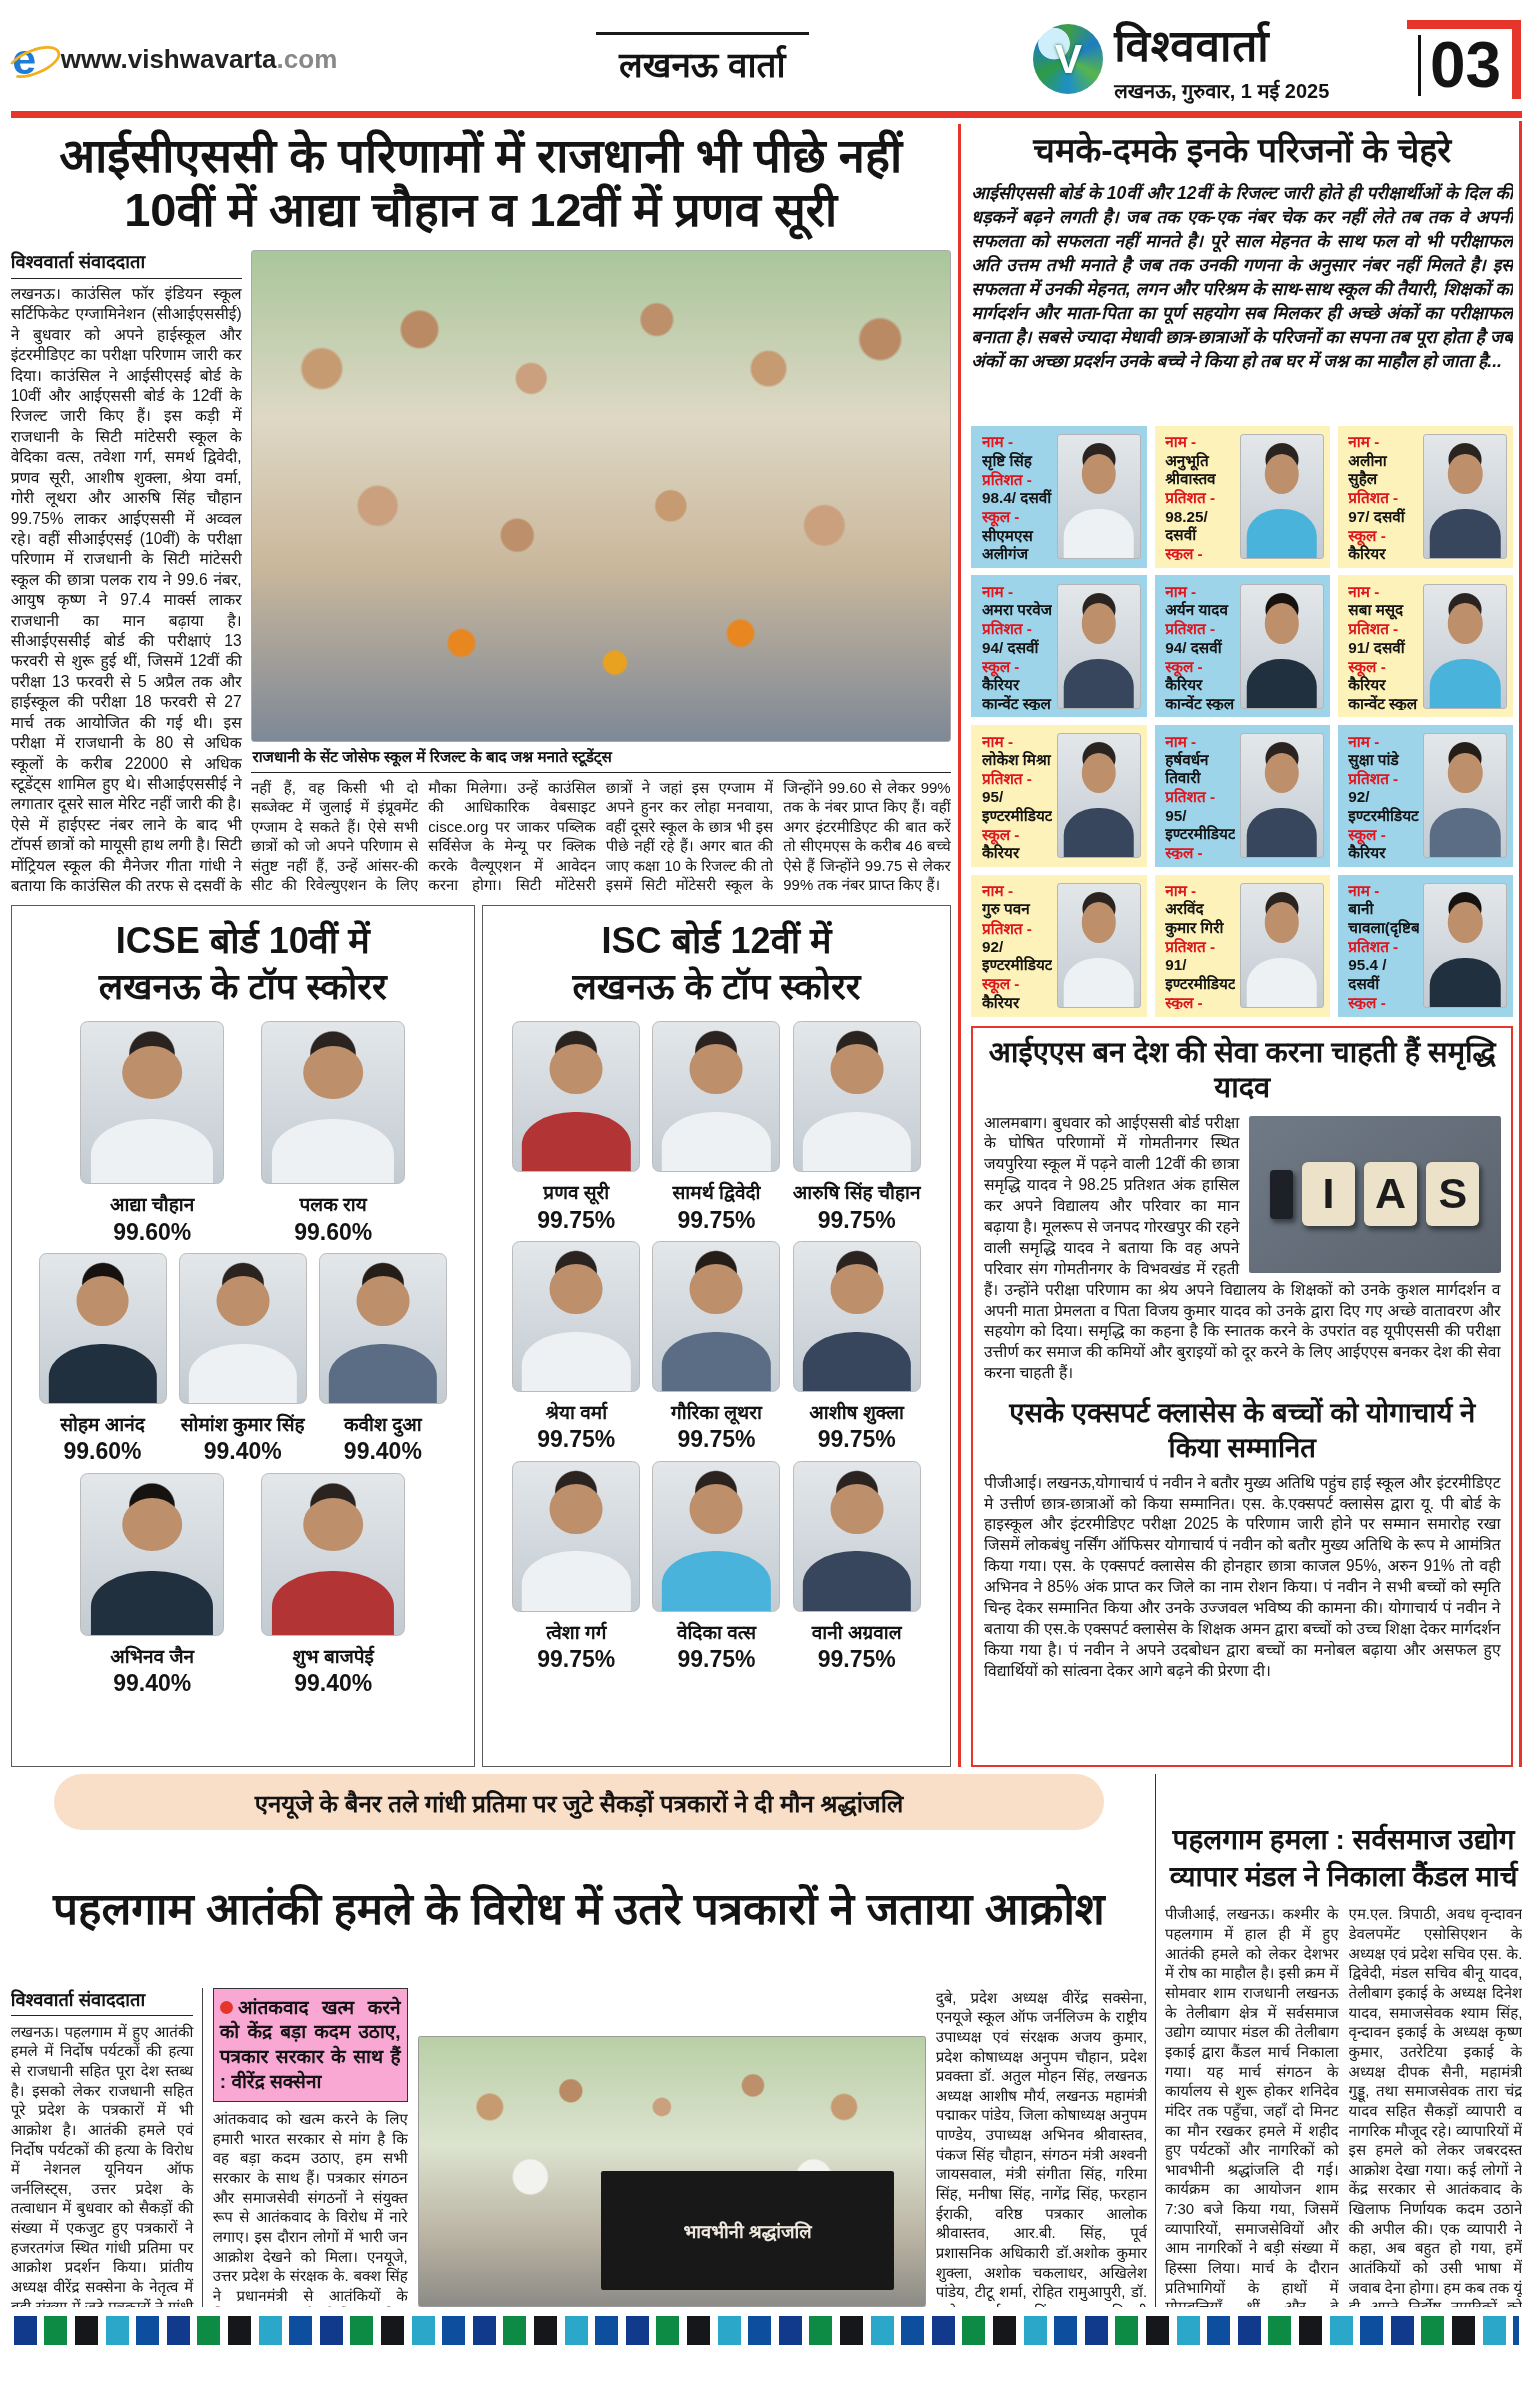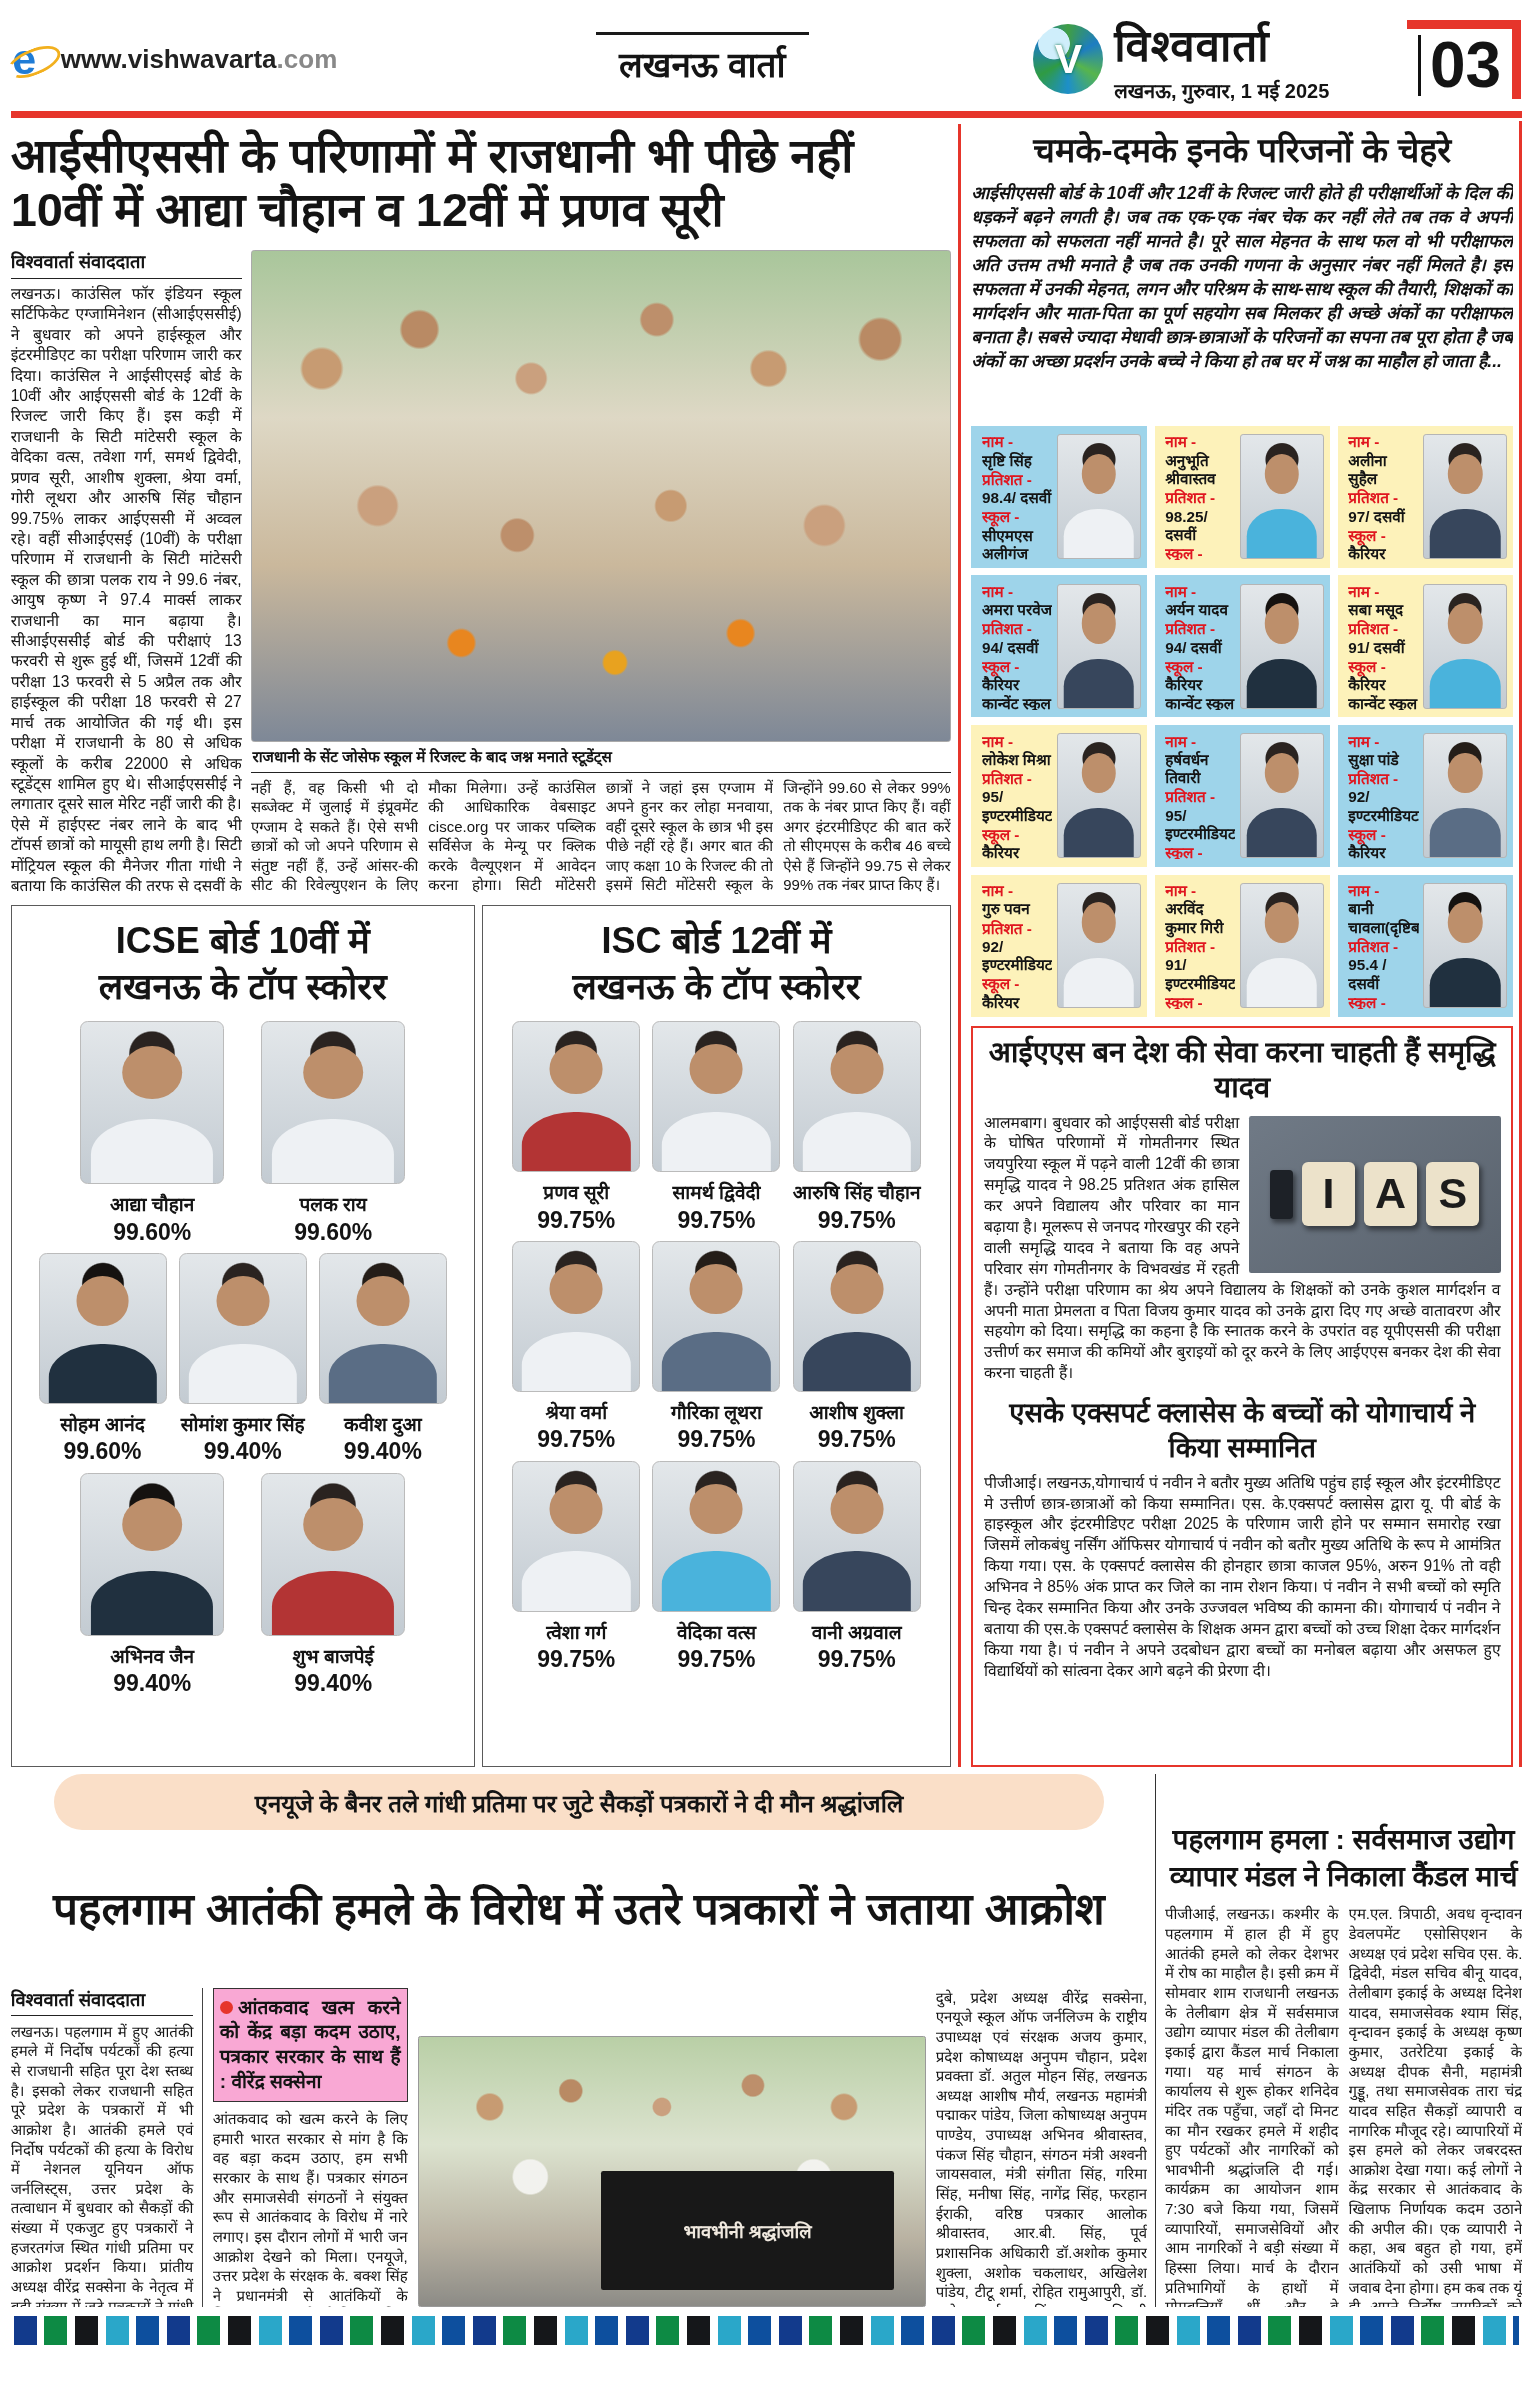--- a/index.html
+++ b/index.html
@@ -30,21 +30,21 @@
   .pageno-wrap { margin-left: 7.6px; border-top: 9.2px solid #e6352b; border-right: 9.2px solid #e6352b; padding: 6.1px 10.7px 3.1px 10.7px; }
   .pageno { font-size: 64px; font-weight: bold; border-left: 3.8px solid #111; padding-left: 9.2px; line-height: 0.95; }
   .red-rule { height: 6.9px; background: #e6352b; margin: 0 10.7px; }
 
   
   .top { display: flex; padding: 3.1px 10.7px 0; height: 1649px; }
   .top-left { width: 940px; display: flex; flex-direction: column; }
   .vdiv { width: 3.8px; background: #e6352b; margin: 3.1px 6.9px 0; flex: 0 0 auto; }
   .top-right { flex: 1; border-right: 3.8px solid #e6352b; padding: 0 6.1px 0 3.1px; display: flex; flex-direction: column; overflow: hidden; }
 
-  .lead-headline { font-size: 47px; font-weight: bold; line-height: 1.16; margin: 7.6px 0 12.2px; }
+  .lead-headline { font-size: 47px; font-weight: bold; text-align: center; line-height: 1.16; margin: 7.6px 0 12.2px; }
   .lead-body { display: flex; gap: 9.2px; height: 646px; overflow: hidden; }
   .lead-col1 { width: 231px; font-size: 15.6px; line-height: 1.31; text-align: justify; overflow: hidden; }
   .byline { font-size: 18.3px; font-weight: bold; border-bottom: 1.5px solid #222; padding-bottom: 3.8px; margin-bottom: 5.3px; }
   .lead-right { flex: 1; display: flex; flex-direction: column; overflow: hidden; }
   .crowd-photo { height: 492px; border-radius: 3.1px; border: 0.8px solid #aaa;
     background:
       radial-gradient(circle at 10% 24%, #c79b72 0 2.6%, transparent 3%),
       radial-gradient(circle at 24% 16%, #b98a64 0 2.6%, transparent 3%),
       radial-gradient(circle at 40% 26%, #caa07e 0 2.6%, transparent 3%),
       radial-gradient(circle at 58% 14%, #bd8f6b 0 2.6%, transparent 3%),

